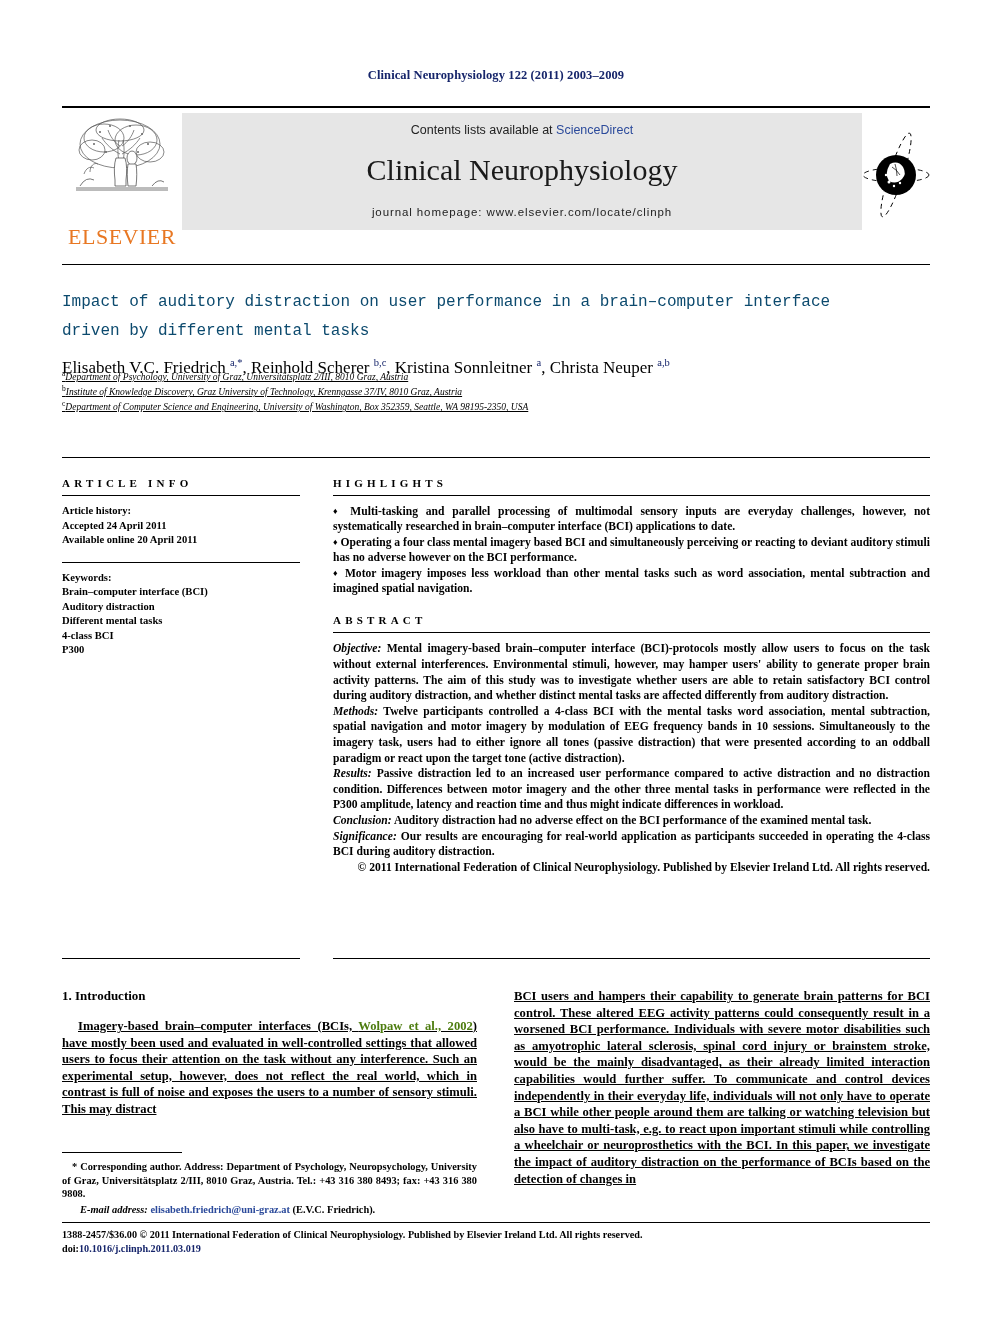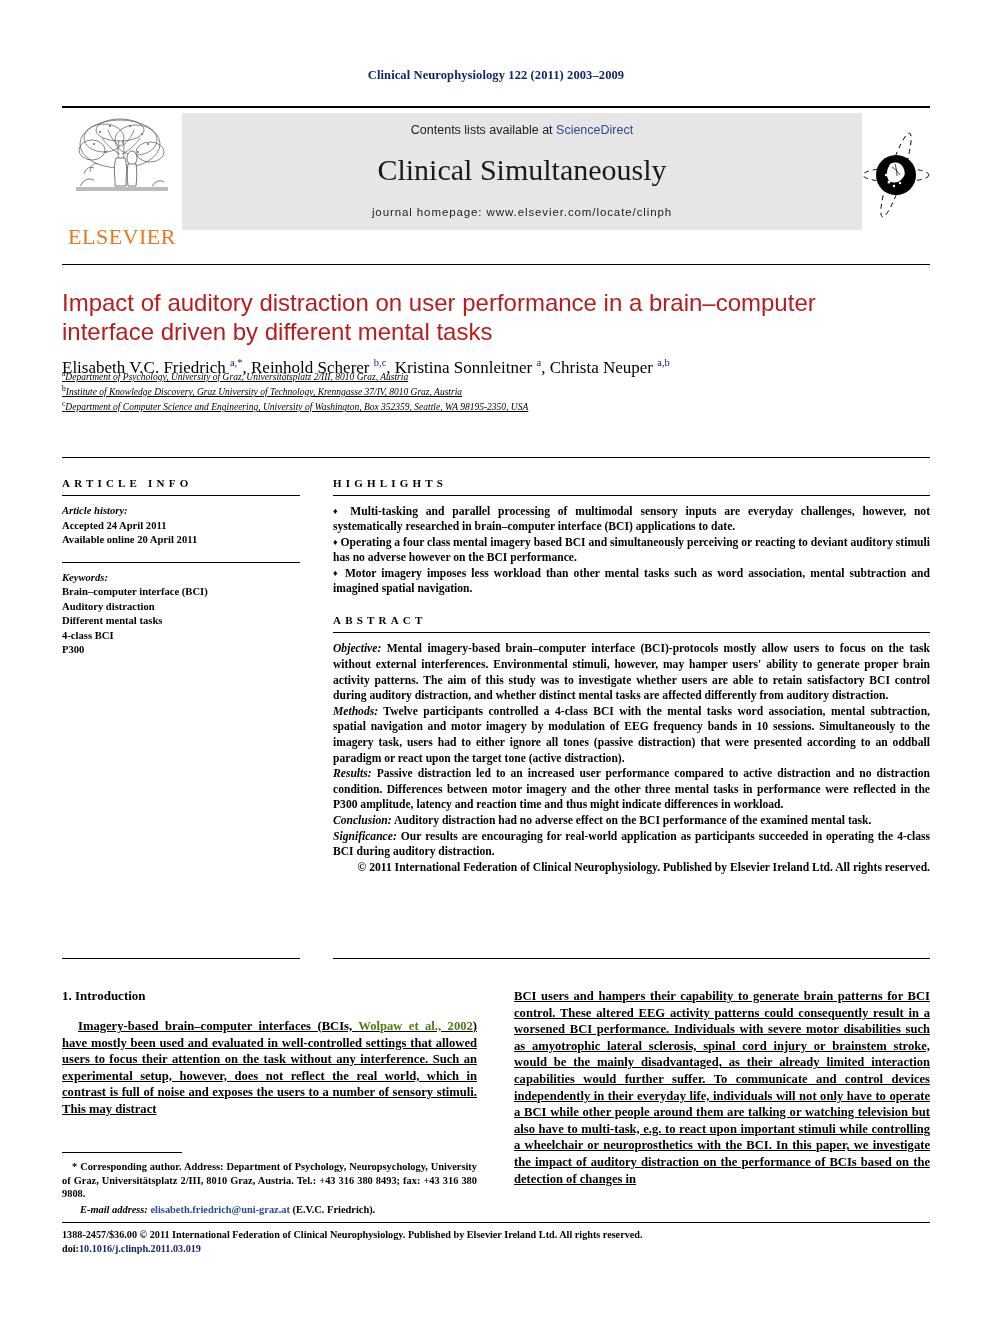--- a/index.html
+++ b/index.html
@@ -122,24 +122,24 @@
     position: absolute;
     left: 62px; top: 264px;
     width: 868px;
     height: 1px;
     background: #000;
   }
   .article-title {
     position: absolute;
     left: 62px; top: 288px;
     width: 830px;
-    font-family: Liberation Sans, sans-serif;
-    font-size: 24px;
+    font-family: Liberation Mono, monospace;
+    font-size: 16px;
     line-height: 29px;
-    color: #b91c1c;
+    color: #0c4a6e;
   }
   .authors {
     position: absolute;
     left: 62px; top: 352px;
     width: 868px;
     font-family: "Liberation Serif", serif;
     font-size: 17px;
     line-height: 22px;
   }
   .authors sup { color: #16256b; font-size: 10.5px; }
@@ -179,21 +179,20 @@
     font-size: 11px;
     letter-spacing: 4.2px;
     margin-bottom: 6px;
   }
   .thin-rule {
     height: 1px;
     background: #000;
     margin: 6px 0 8px 0;
   }
   .meta-label {
-    font-style: italic;
     font-weight: bold;
     font-size: 10.6px;
     line-height: 14.5px;
   }
   .meta-line {
     font-size: 10.6px;
     line-height: 14.5px;
     font-weight: bold;
   }
   .kw-block { margin-top: 14px; }
@@ -353,21 +352,21 @@
           </g>
         </svg>
       </div>
       <div class="elsevier-word">ELSEVIER</div>
     </div>
 
     <div class="banner">
       <div class="banner-line1">
         <span>Contents lists available at </span><span class="sciencedirect">ScienceDirect</span>
       </div>
-      <div class="banner-title">Clinical Simultaneously</div>
+      <div class="banner-title">Clinical Neurophysiology</div>
       <div class="banner-homepage">journal homepage: www.elsevier.com/locate/clinph</div>
     </div>
 
     <div class="journal-mark">
       <svg width="68" height="90" viewBox="0 0 68 90" xmlns="http://www.w3.org/2000/svg">
         <g stroke="#000" fill="none" stroke-width="0.9" stroke-dasharray="5,4">
           <ellipse cx="34" cy="45" rx="33" ry="7"></ellipse>
           <ellipse cx="34" cy="45" rx="7" ry="44" transform="rotate(18 34 45)"></ellipse>
         </g>
         <circle cx="34" cy="45" r="20" fill="#000"></circle>

